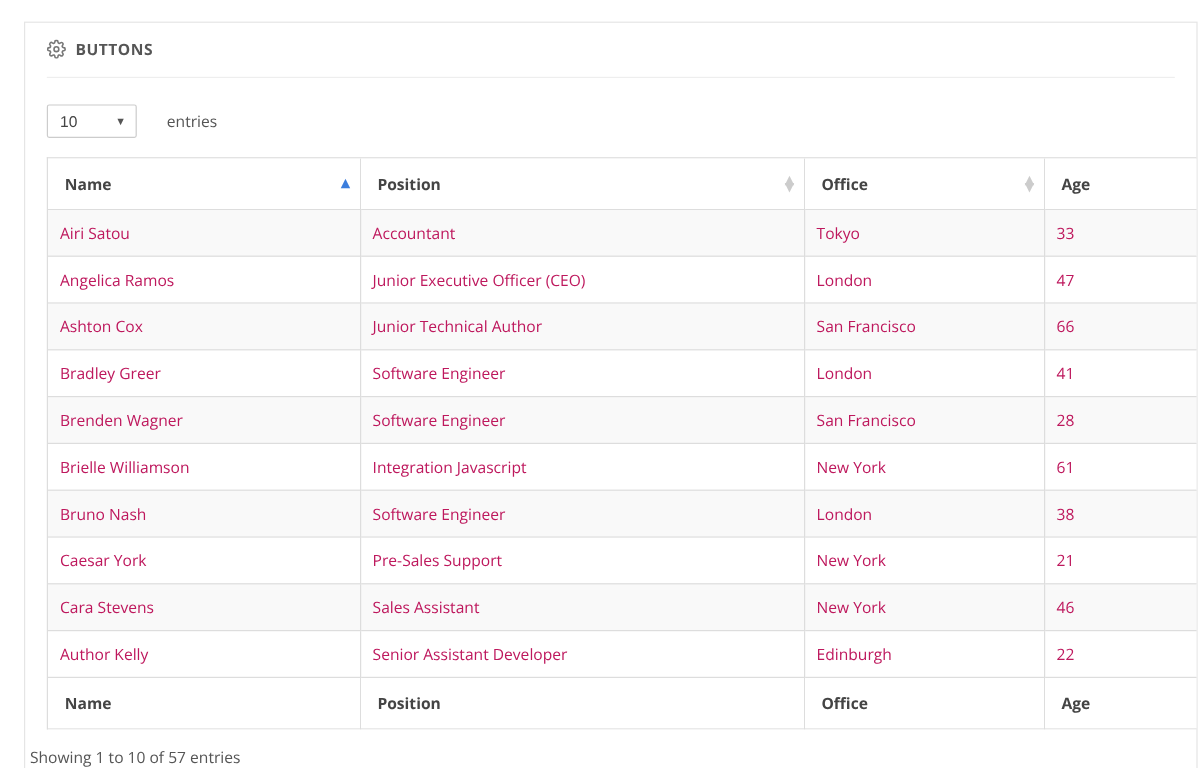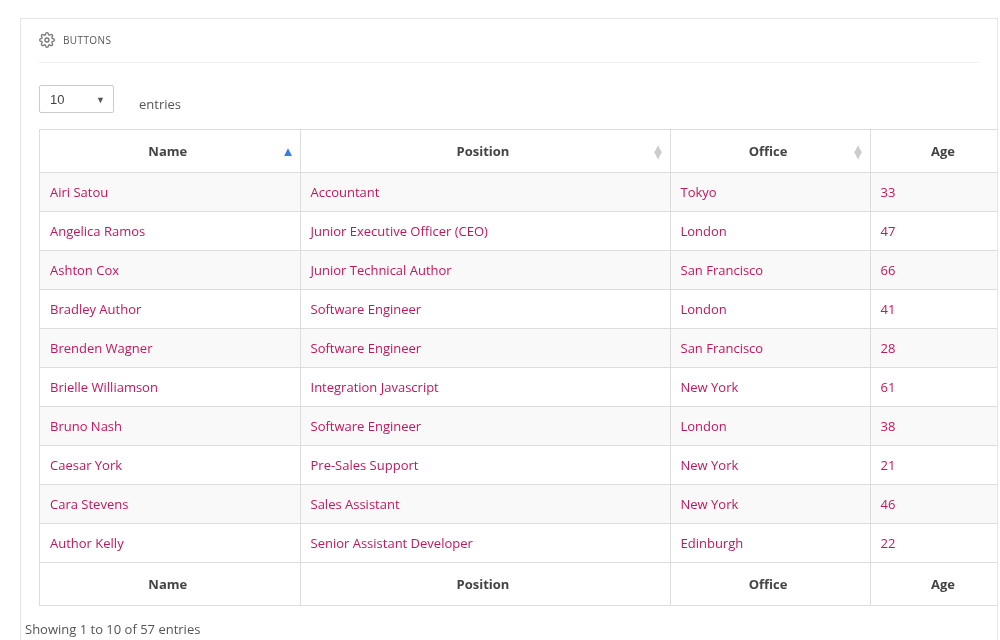--- a/index.html
+++ b/index.html
@@ -21,29 +21,29 @@
     padding: 13px 0 14px 0;
     margin: 0 18px;
     border-bottom: 1px solid #eee;
     color: #555;
   }
   .panel-header .gear {
     margin-right: 8px;
     display: inline-flex;
   }
   .panel-header .title {
-    font-weight: 400;
-    font-size: 10px;
+    font-weight: 700;
+    font-size: 13px;
     letter-spacing: 0.4px;
     text-transform: uppercase;
     text-align: right;
   }
   .controls {
     display: flex;
-    align-items: flex-end;
+    align-items: center;
     padding: 22px 18px 16px 18px;
   }
   .length-select {
     appearance: none;
     -webkit-appearance: none;
     width: 75px;
     height: 28px;
     border: 1px solid #ccc;
     background: #fff;
     padding: 3px 22px 3px 10px;
@@ -71,21 +71,21 @@
     margin: 0 0 0 18px;
     border-top: 1px solid #ddd;
     border-left: 1px solid #ddd;
   }
   table {
     border-collapse: collapse;
     width: 980px;
     table-layout: fixed;
   }
   thead th, tfoot th {
-    text-align: center;
+    text-align: left;
     font-weight: 700;
     color: #444;
     background: #fff;
     font-size: 13px;
     position: relative;
   }
   th, td {
     padding: 10px 18px 10px 10px;
     border-right: 1px solid #ddd;
     border-bottom: 1px solid #ddd;
@@ -185,21 +185,21 @@
             <td>London</td>
             <td>47</td>
           </tr>
           <tr>
             <td>Ashton Cox</td>
             <td>Junior Technical Author</td>
             <td>San Francisco</td>
             <td>66</td>
           </tr>
           <tr>
-            <td>Bradley Author</td>
+            <td>Bradley Greer</td>
             <td>Software Engineer</td>
             <td>London</td>
             <td>41</td>
           </tr>
           <tr>
             <td>Brenden Wagner</td>
             <td>Software Engineer</td>
             <td>San Francisco</td>
             <td>28</td>
           </tr>

